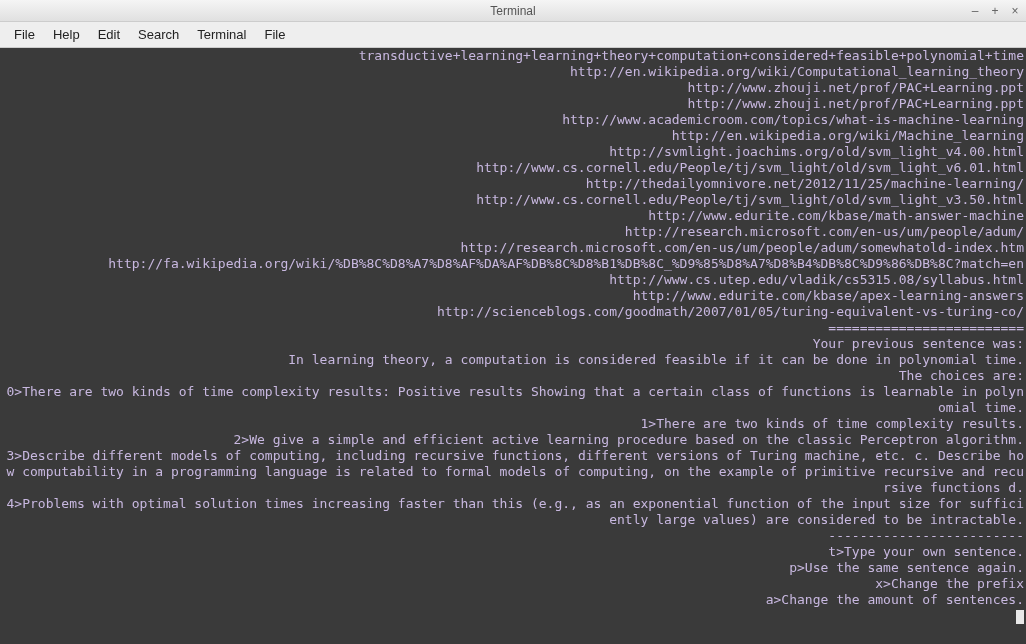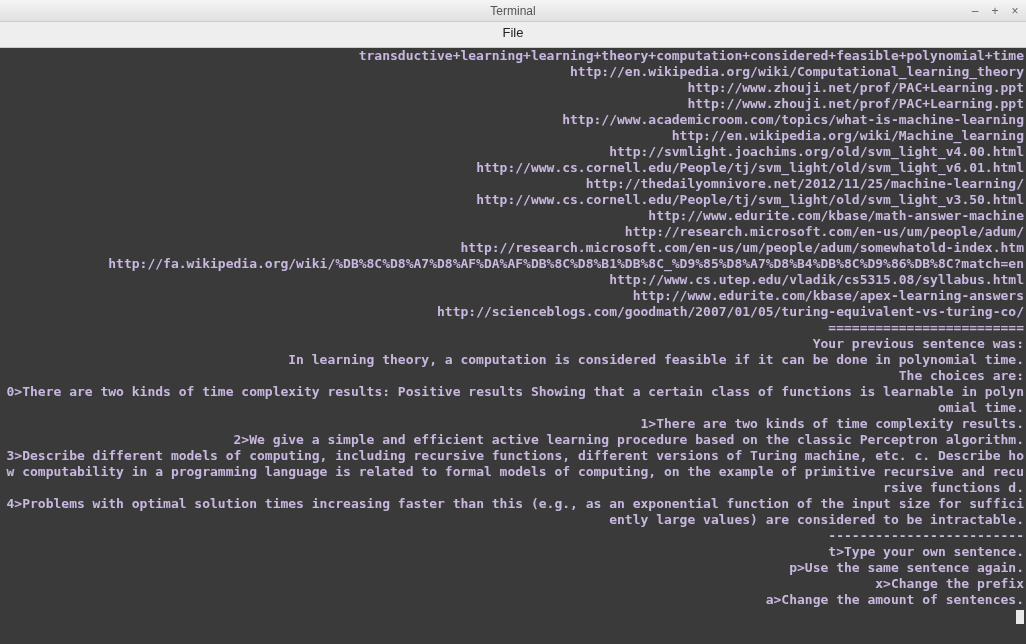--- a/index.html
+++ b/index.html
@@ -45,39 +45,38 @@
   .menubar {
     height: 26px;
     background: #eeeeee;
     display: flex;
     align-items: center;
     padding: 0 6px;
     gap: 2px;
     font-size: 13px;
     color: #222;
     border-bottom: 1px solid #ccc;
-    flex-direction: column;
   }
   .menubar .menu-item {
     padding: 3px 8px;
     cursor: pointer;
   }
   .terminal {
     flex: 1;
     background: #3a3a3a;
     color: #c8b8e0;
     font-family: "DejaVu Sans Mono", "Liberation Mono", monospace;
     font-size: 13px;
     line-height: 16px;
     padding: 0 2px;
     overflow: hidden;
     white-space: pre-wrap;
     word-break: break-all;
   }
-  .terminal .line { display: block; font-weight: bold; }
+  .terminal .line { display: block; }
   .cursor {
     display: inline-block;
     width: 8px;
     height: 14px;
     background: #e8e8e8;
     vertical-align: bottom;
   }
 </style>
 </head>
 <body>
@@ -88,18 +87,18 @@
     <span>–</span>
     <span>+</span>
     <span>×</span>
   </div>
 </div>
 
 <div class="menubar">
   <span class="menu-item">File</span>
   <span class="menu-item">Help</span>
   <span class="menu-item">Edit</span>
-  <span class="menu-item">Change</span>
+  <span class="menu-item">Search</span>
   <span class="menu-item">Terminal</span>
   <span class="menu-item">File</span>
 </div>
 
 <div class="terminal" id="terminal-area"><span class="line">transductive+learning+learning+theory+computation+considered+feasible+polynomial+time</span><span class="line">http://en.wikipedia.org/wiki/Computational_learning_theory</span><span class="line">http://www.zhouji.net/prof/PAC+Learning.ppt</span><span class="line">http://www.zhouji.net/prof/PAC+Learning.ppt</span><span class="line">http://www.academicroom.com/topics/what-is-machine-learning</span><span class="line">http://en.wikipedia.org/wiki/Machine_learning</span><span class="line">http://svmlight.joachims.org/old/svm_light_v4.00.html</span><span class="line">http://www.cs.cornell.edu/People/tj/svm_light/old/svm_light_v6.01.html</span><span class="line">http://thedailyomnivore.net/2012/11/25/machine-learning/</span><span class="line">http://www.cs.cornell.edu/People/tj/svm_light/old/svm_light_v3.50.html</span><span class="line">http://www.edurite.com/kbase/math-answer-machine</span><span class="line">http://research.microsoft.com/en-us/um/people/adum/</span><span class="line">http://research.microsoft.com/en-us/um/people/adum/somewhatold-index.htm</span><span class="line">http://fa.wikipedia.org/wiki/%DB%8C%D8%A7%D8%AF%DA%AF%DB%8C%D8%B1%DB%8C_%D9%85%D8%A7%D8%B4%DB%8C%D9%86%DB%8C?match=en</span><span class="line">http://www.cs.utep.edu/vladik/cs5315.08/syllabus.html</span><span class="line">http://www.edurite.com/kbase/apex-learning-answers</span><span class="line">http://scienceblogs.com/goodmath/2007/01/05/turing-equivalent-vs-turing-co/</span><span class="line">=========================</span><span class="line">Your previous sentence was:</span><span class="line">In learning theory, a computation is considered feasible if it can be done in polynomial time.</span><span class="line"></span><span class="line">The choices are:</span><span class="line">0&gt;There are two kinds of time complexity results: Positive results Showing that a certain class of functions is learnable in polynomial time.</span><span class="line">1&gt;There are two kinds of time complexity results.</span><span class="line">2&gt;We give a simple and efficient active learning procedure based on the classic Perceptron algorithm.</span><span class="line">3&gt;Describe different models of computing, including recursive functions, different versions of Turing machine, etc. c. Describe how computability in a programming language is related to formal models of computing, on the example of primitive recursive and recursive functions d.</span><span class="line">4&gt;Problems with optimal solution times increasing faster than this (e.g., as an exponential function of the input size for sufficiently large values) are considered to be intractable.</span><span class="line">-------------------------</span><span class="line">t&gt;Type your own sentence.</span><span class="line">p&gt;Use the same sentence again.</span><span class="line">x&gt;Change the prefix</span><span class="line">a&gt;Change the amount of sentences.</span><span class="cursor"></span></div>
 
 </body></html>

